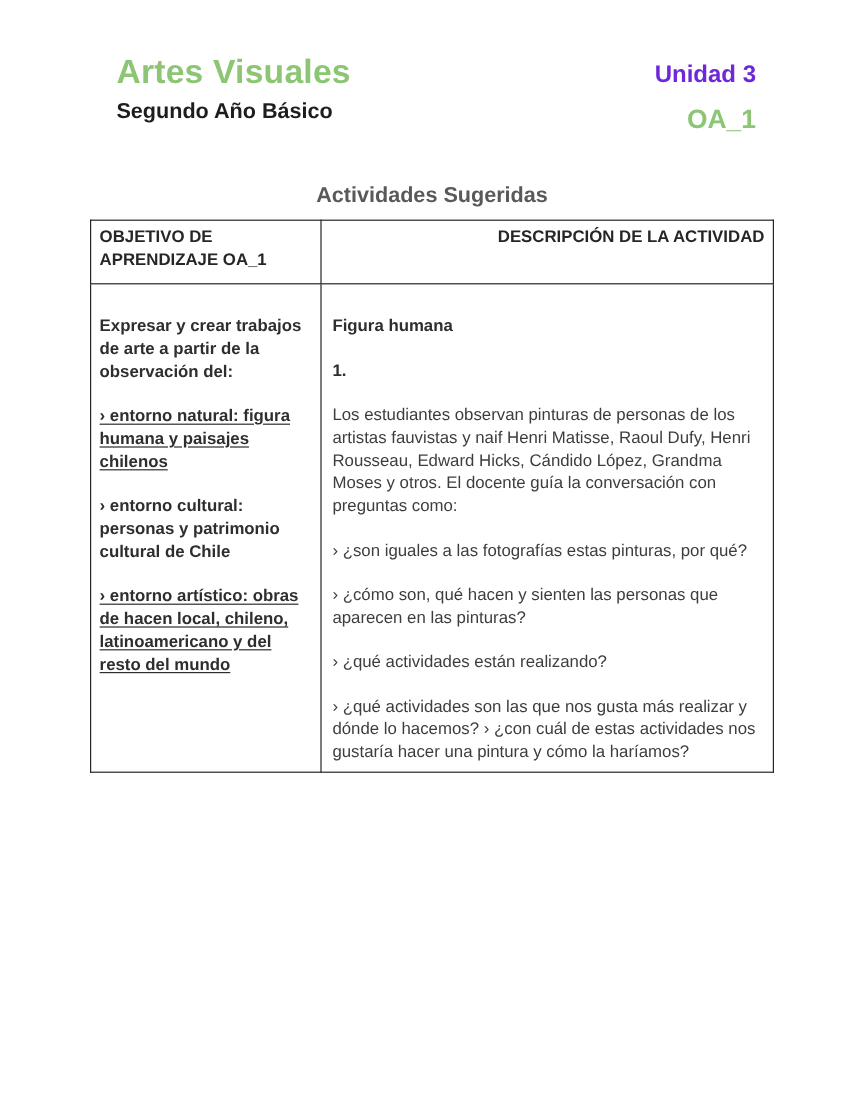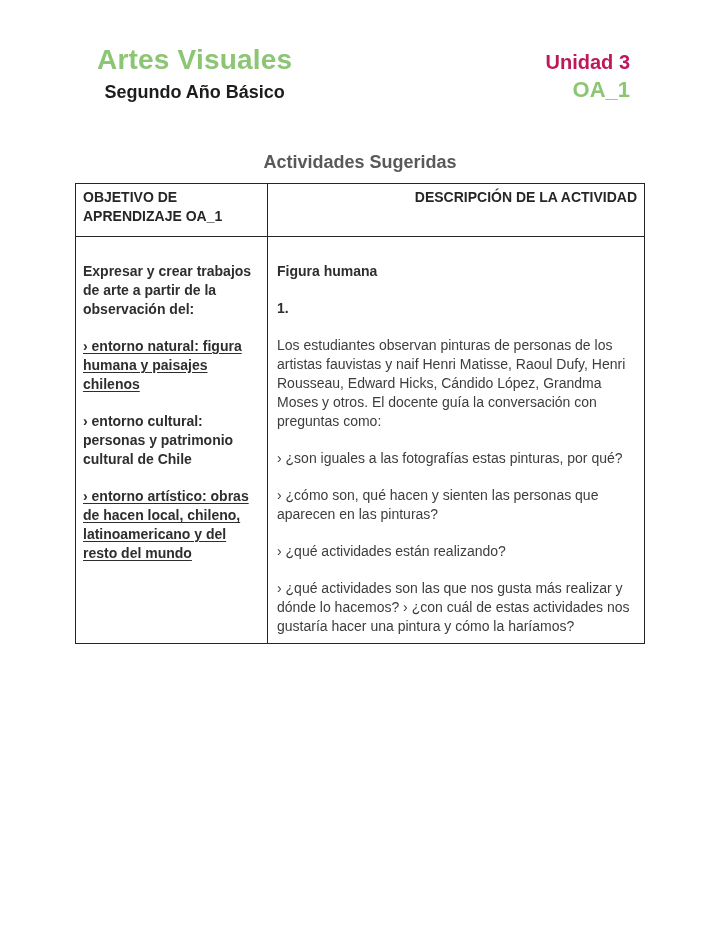--- a/index.html
+++ b/index.html
@@ -14,21 +14,20 @@
     height: 932px;
     background: #ffffff;
     overflow: hidden;
   }
 
   
   .doc-header-left {
     position: absolute;
     left: 97px;
     top: 44px;
-    text-align: center;
   }
   .doc-title {
     font-size: 28px;
     font-weight: bold;
     color: #8cc674;
     line-height: 32px;
     letter-spacing: 0.2px;
   }
   .doc-subtitle {
     font-size: 18px;
@@ -39,29 +38,29 @@
   }
   .doc-header-right {
     position: absolute;
     right: 90px;
     top: 50px;
     text-align: right;
   }
   .doc-unit {
     font-size: 20px;
     font-weight: bold;
-    color: #be185d;
+    color: #6d28d9;
     line-height: 24px;
   }
   .doc-oa {
     font-size: 22px;
     font-weight: bold;
     color: #8cc674;
     line-height: 26px;
-    margin-top: 3px;
+    margin-top: 13px;
   }
 
   
   .section-title {
     position: absolute;
     left: 0;
     top: 152px;
     width: 720px;
     text-align: center;
     font-size: 18px;

